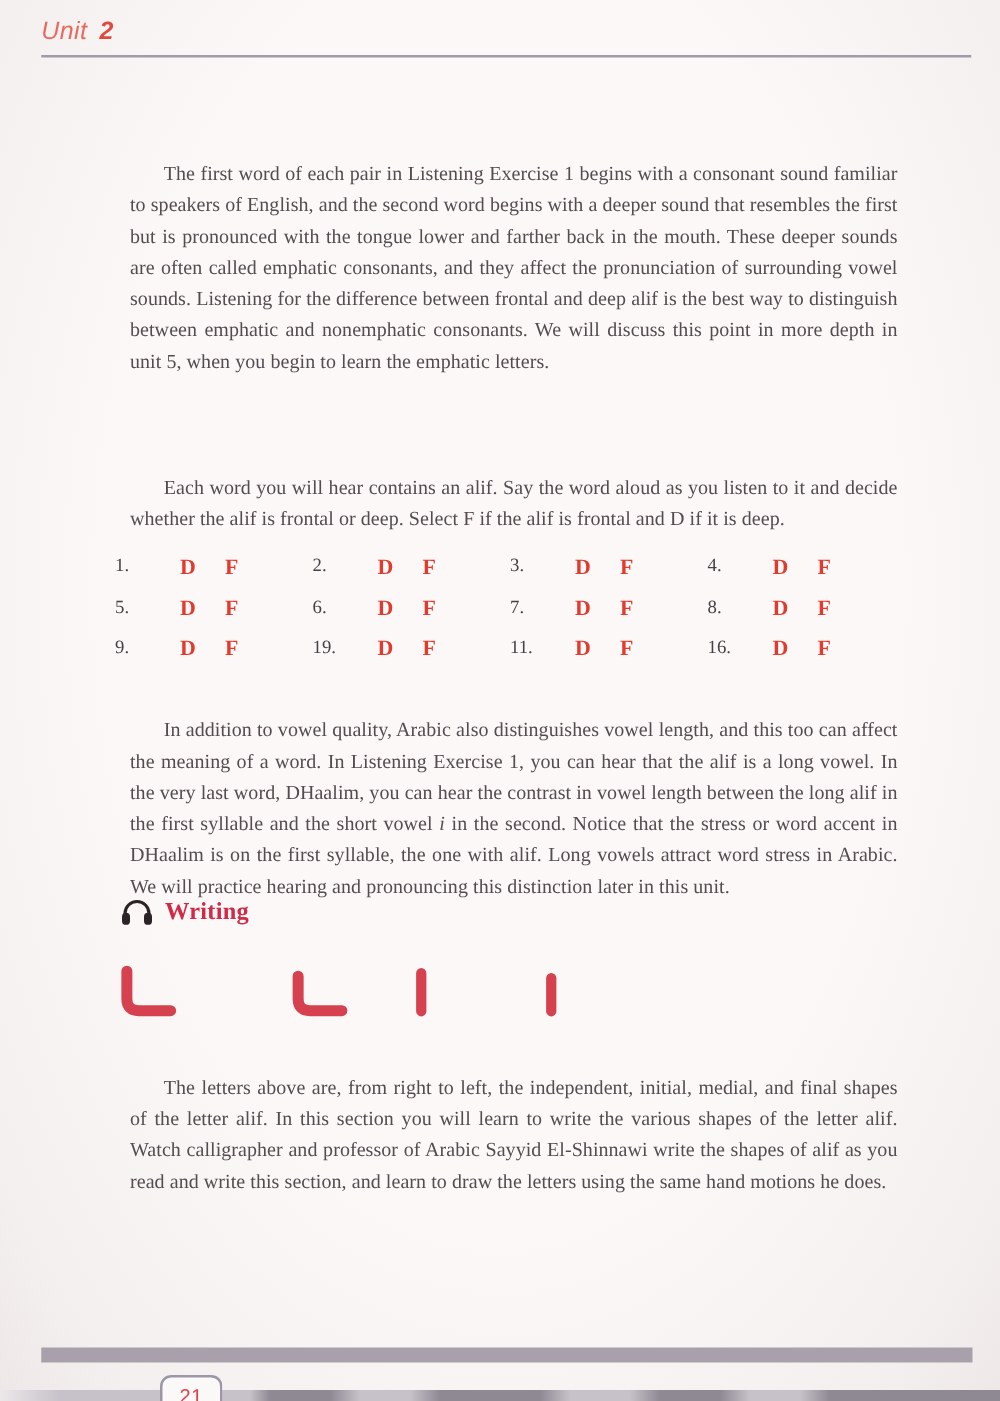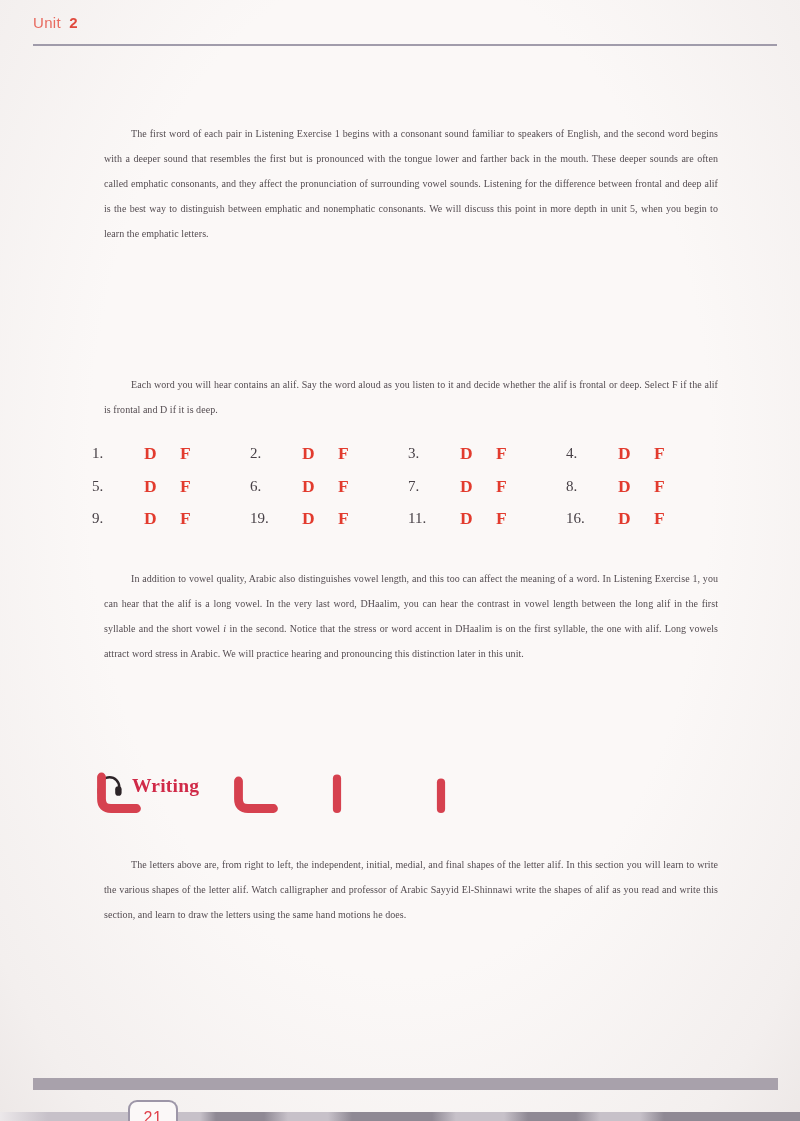--- a/index.html
+++ b/index.html
@@ -1,37 +1,37 @@
 <!DOCTYPE html>
 <html><head>
 <meta charset="utf-8">
 <style>
   html,body{margin:0;padding:0;background:#e7e3e2;font-family:"Liberation Serif",serif;}
   .page{
     position:relative;width:800px;height:1121px;margin:0 auto;overflow:hidden;
     background:radial-gradient(ellipse at 50% 42%, #fbf8f7 55%, #f3efee 88%, #ede8e7 100%);
   }
   
-  .unit-header{position:absolute;left:33px;top:14px;font-family:"Liberation Sans",sans-serif;font-size:15px;letter-spacing:.3px;}
+  .unit-header{position:absolute;left:33px;top:14px;font-family:"Liberation Sans",sans-serif;font-size:20px;letter-spacing:.3px;font-style:italic;}
   .unit-label{color:#e86a5f;font-weight:400;}
   .unit-number{color:#e04a3e;font-weight:700;margin-left:4px;}
   .header-rule{position:absolute;left:33px;top:44px;width:744px;height:2px;background:#908c9d;opacity:.85;}
   
   .p{
     position:absolute;left:104px;width:614px;
     text-align:justify;text-indent:27px;
-    font-size:10px;line-height:25px;color:#544c51;letter-spacing:.05px;
+    font-size:16px;line-height:25px;color:#544c51;letter-spacing:.05px;
   }
   .p em{font-style:italic;}
   
   .drill-heading,.writing-heading{
     position:absolute;display:flex;align-items:center;gap:5px;
   }
   .drill-heading{left:95px;top:322px;}
-  .writing-heading{left:96px;top:774px;gap:9px;text-align:center;}
+  .writing-heading{left:96px;top:718px;gap:9px;text-align:center;}
   .red-heading{
     font-size:19.5px;font-weight:700;color:#d02a48;letter-spacing:.2px;margin:0;
     font-family:"Liberation Serif",serif;
   }
   .hp-icon{flex:0 0 auto;display:block;}
   
   .df-row{position:absolute;left:92px;display:flex;}
   .df-row.r1{top:443px;} .df-row.r2{top:476px;} .df-row.r3{top:508px;}
   .df-cell{position:relative;width:158px;height:22px;}
   .df-num{position:absolute;left:0;top:2px;font-size:15px;color:#474046;}

